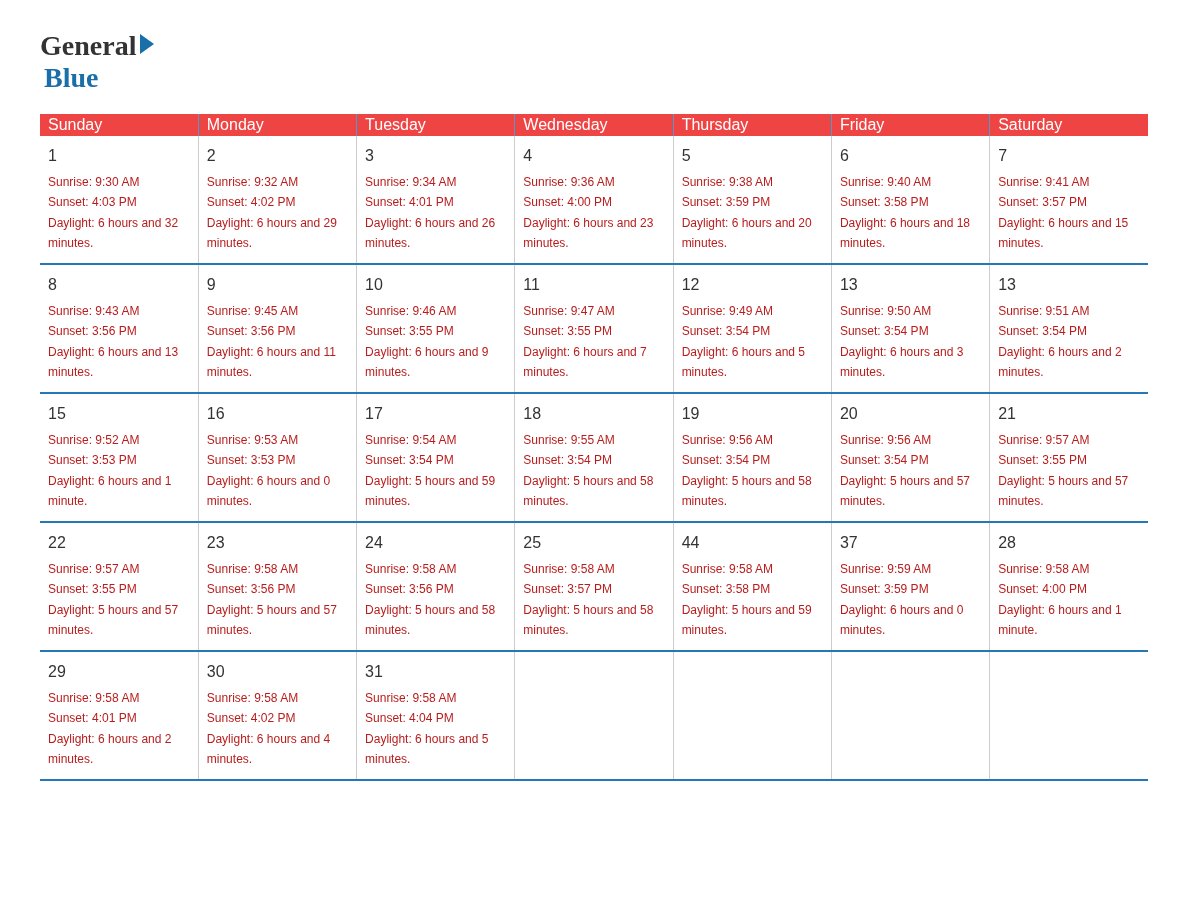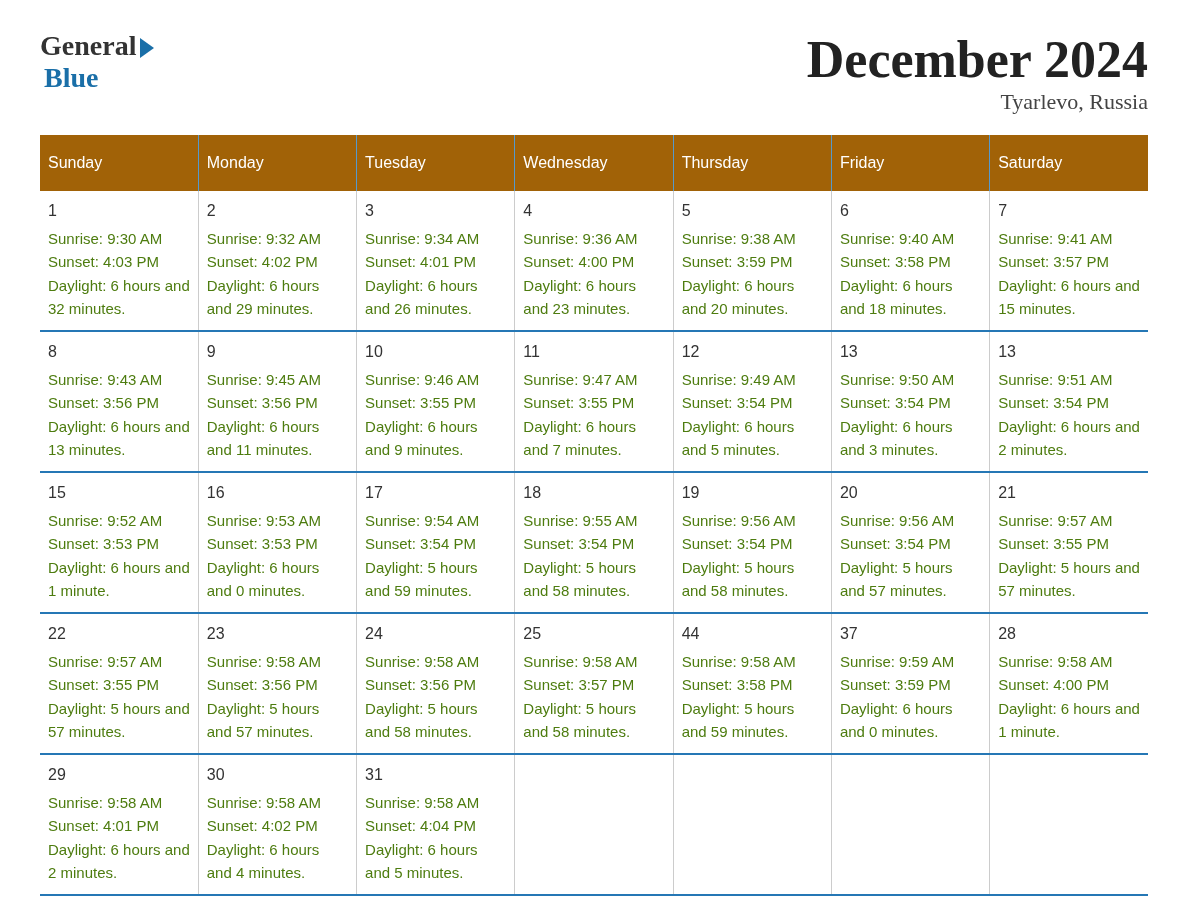--- a/index.html
+++ b/index.html
@@ -16,21 +16,21 @@
       align-items: flex-start;
       margin-bottom: 20px;
     }
     .logo {
       display: flex;
       flex-direction: column;
       align-items: flex-start;
     }
     .logo-top {
       display: flex;
-      align-items: center;
+      align-items: flex-start;
     }
     .logo-general {
       font-size: 28px;
       font-weight: bold;
       color: #333;
       font-family: Georgia, serif;
     }
     .logo-arrow {
       width: 0;
       height: 0;
@@ -60,23 +60,23 @@
       font-size: 22px;
       color: #444;
       font-family: Georgia, serif;
     }
     table {
       width: 100%;
       border-collapse: collapse;
       font-size: 13.5px;
     }
     thead tr th {
-      background: #a16207;
+      background: #ef4444;
       color: #fff;
-      padding: 19px 8px;
+      padding: 2px 8px;
       text-align: left;
       font-size: 16px;
       font-weight: normal;
       border-right: 1px solid #5599cc;
     }
     thead tr th:last-child {
       border-right: none;
     }
     tbody tr td {
       vertical-align: top;
@@ -91,42 +91,38 @@
     tbody tr td:last-child {
       border-right: none;
     }
     .day-num {
       font-size: 16px;
       color: #333;
       display: block;
       margin-bottom: 4px;
     }
     .day-info {
-      font-size: 15px;
-      color: #4d7c0f;
+      font-size: 12px;
+      color: #b91c1c;
       line-height: 1.55;
     }
     .empty-cell {
       background: #fff;
     }
   </style>
 </head>
 <body>
 
 <div class="header">
   <div class="logo">
     <div class="logo-top">
       <span class="logo-general">General</span>
       <div class="logo-arrow"></div>
     </div>
     <span class="logo-blue">Blue</span>
-  </div>
-  <div class="title-block">
-    <div class="month-title">December 2024</div>
-    <div class="location">Tyarlevo, Russia</div>
   </div>
 </div>
 
 <table>
   <thead>
     <tr>
     <th>Sunday</th>
         <th>Monday</th>
         <th>Tuesday</th>
         <th>Wednesday</th>

